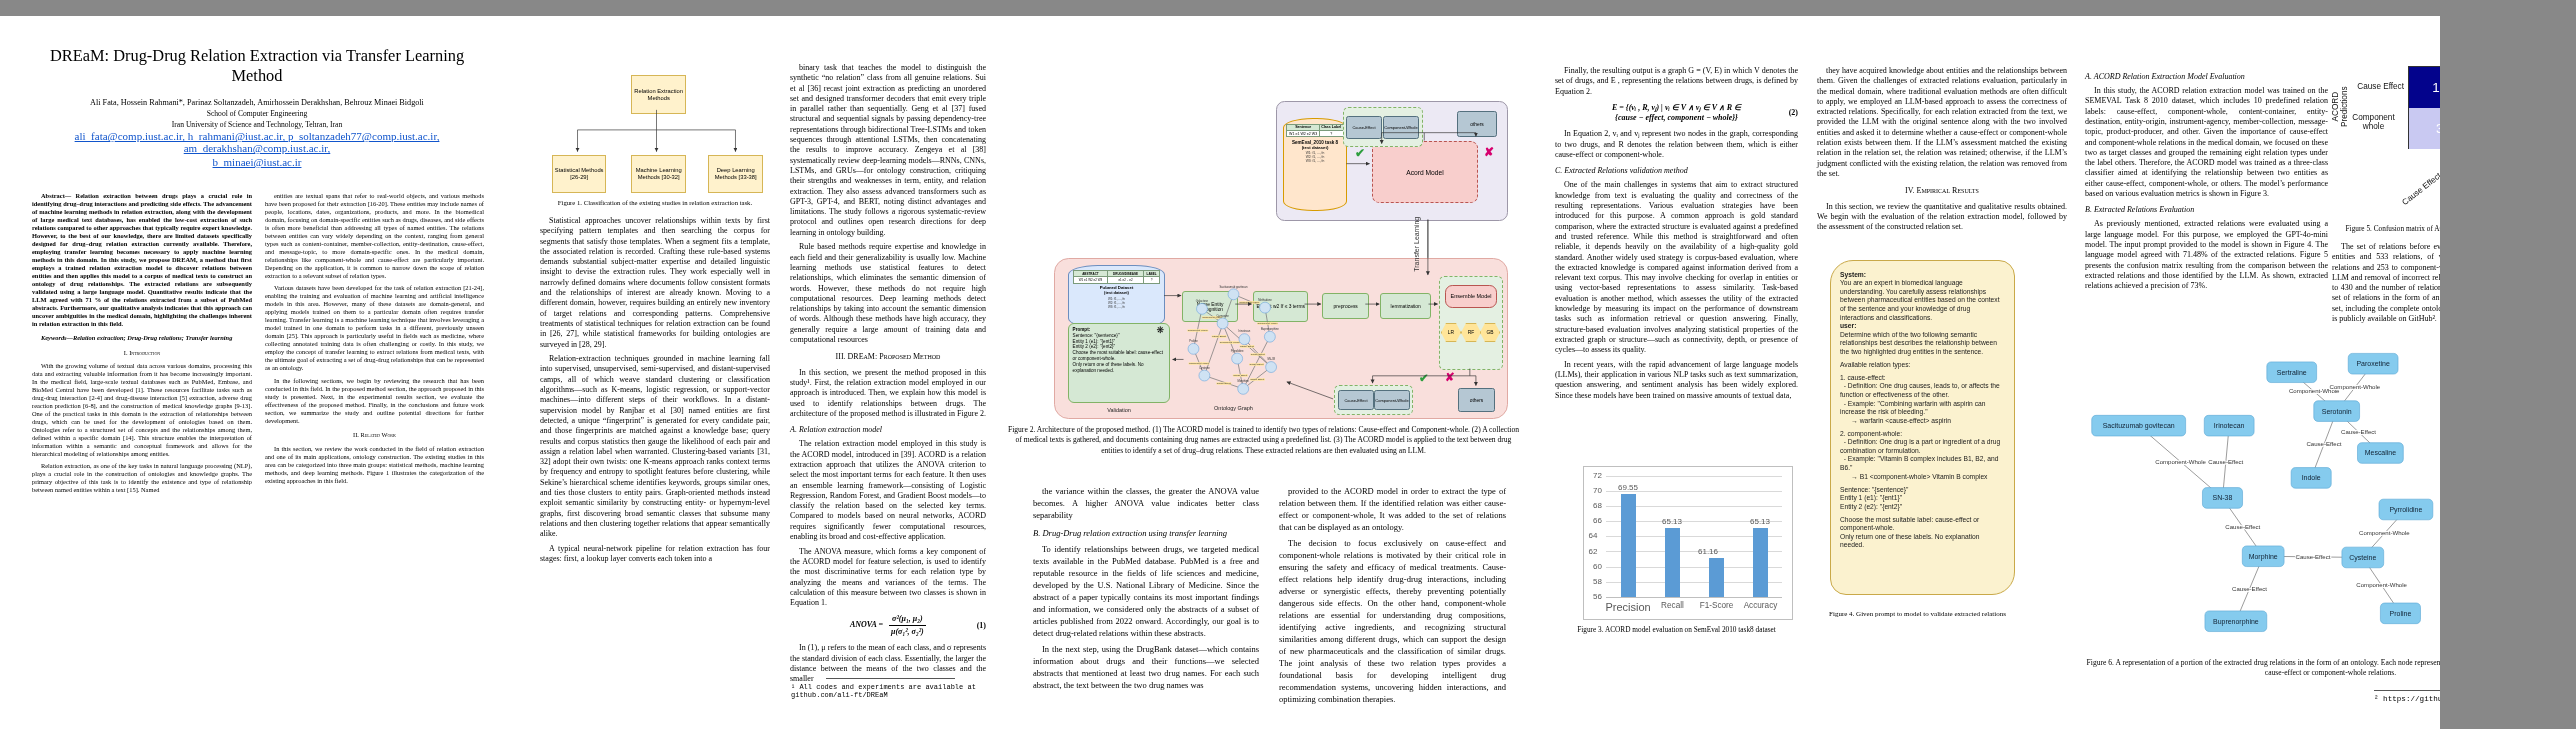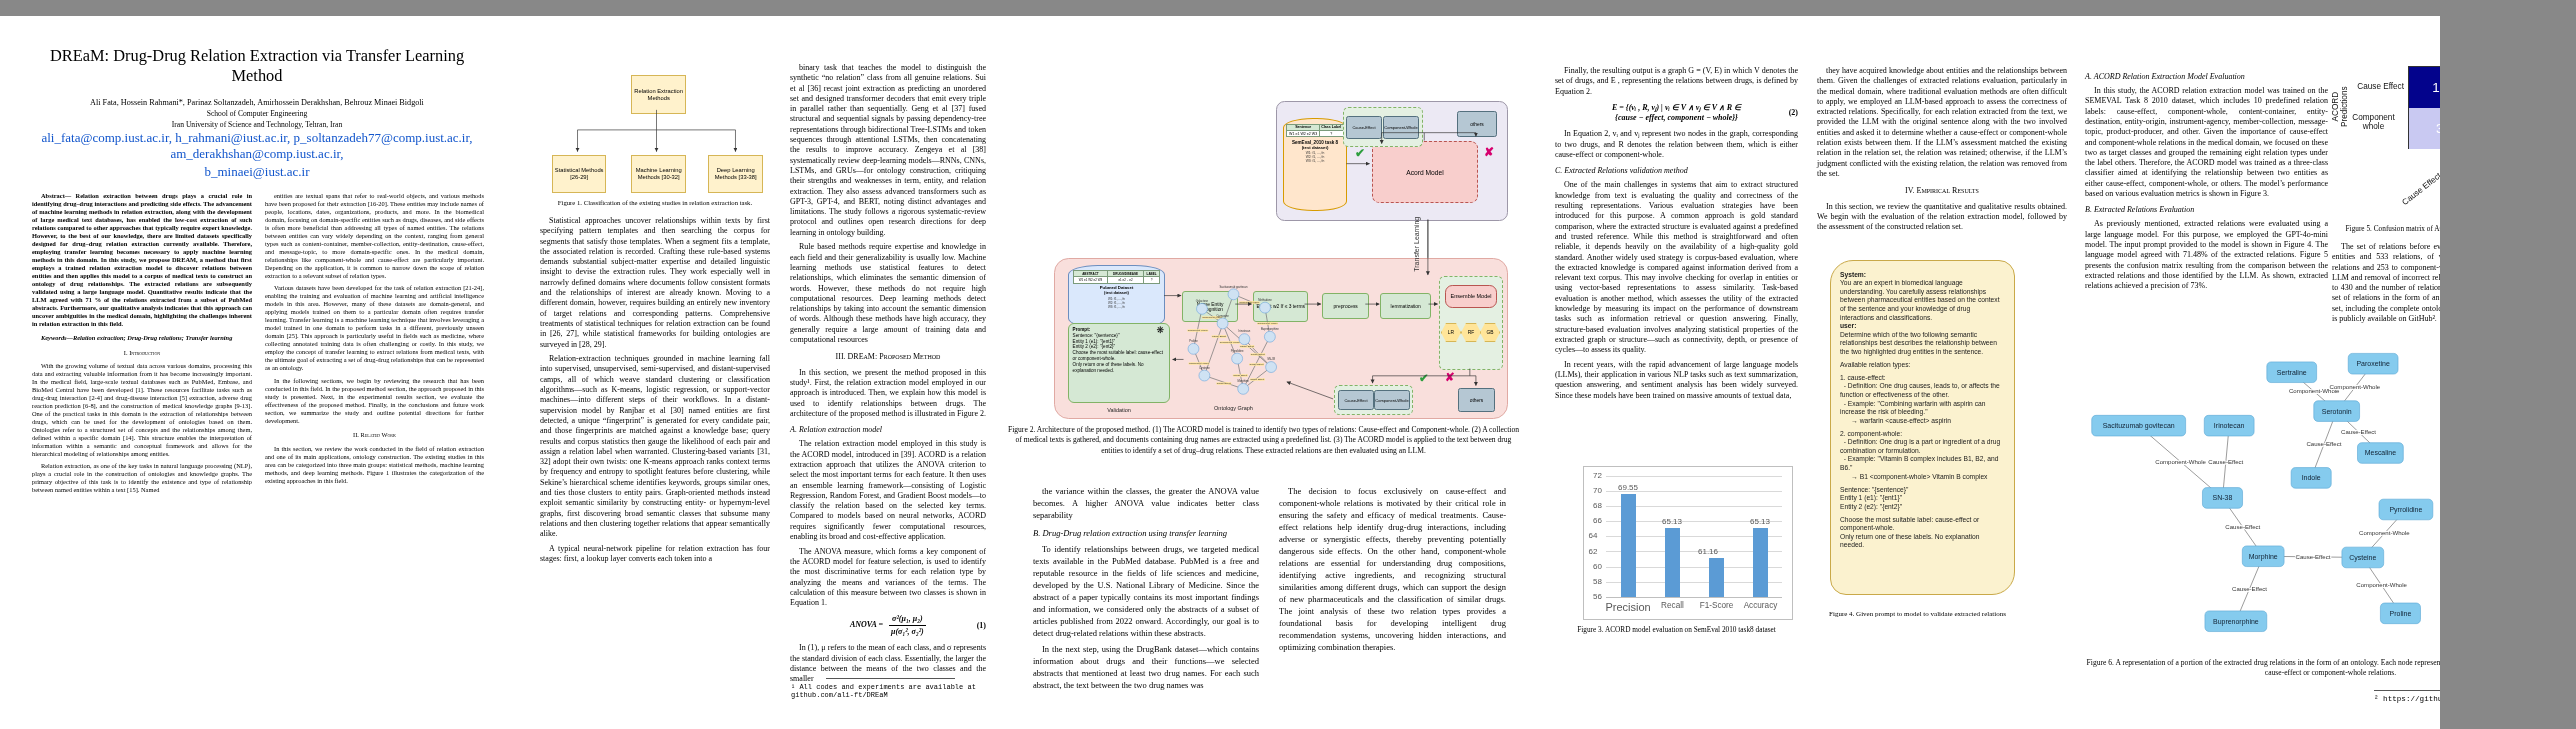--- a/index.html
+++ b/index.html
@@ -19,21 +19,21 @@
   .eqno{position:absolute;right:0;top:50%;transform:translateY(-50%);font-style:normal;}
   .frac{display:inline-block;vertical-align:middle;text-align:center;margin-left:3.6px;}
   .frac .num{display:block;padding:0 2.4px 0.6px;border-bottom:0.6px solid #000;}
   .frac .den{display:block;padding:0.6px 2.4px 0;}
   .caption{position:absolute;text-align:center;}
   
   #titleblock{left:30px;top:30px;width:454px;text-align:center;}
   #title{font-size:16.4px;line-height:20px;}
   #authors{margin-top:12px;font-size:8.2px;}
   .affil{font-size:7.6px;margin-top:1.8px;}
-  .emails{font-size:13px;color:#1155CC;margin-top:1.8px;}
+  .emails{font-size:11px;color:#1155CC;text-decoration:underline;margin-top:1.8px;}
   
   .f1box{position:absolute;background:#FFF2CC;border:0.6px solid #D6B656;
          font-family:"Liberation Sans",sans-serif;font-size:5.8px;line-height:7px;
          display:flex;align-items:center;justify-content:center;text-align:center;padding:1.2px;}
   
   #lavbox{left:1276px;top:85px;width:230px;height:118px;background:#ECE9F4;border:0.6px solid #9D97A8;border-radius:8.5px;}
   #pinkbox{left:1054px;top:242px;width:452px;height:159px;background:#F9DFDC;border:0.6px solid #E0A9A3;border-radius:14.6px;}
   .cyl{position:absolute;border-radius:30px/9.7px;overflow:hidden;}
   .cyl.orange{background:#FFE6CC;border:0.6px solid #D79B00;}
   .cyl.blue{background:#DAE8FC;border:0.6px solid #6C8EBF;}
@@ -129,33 +129,34 @@
       <div class="eqwrap"><span>ANOVA = </span><span class="frac"><span class="num">σ²(μ₁, μ₂)</span><span class="den">μ(σ₁², σ₂²)</span></span><span class="eqno">(1)</span></div>
       <div class="p">In (1), μ refers to the mean of each class, and σ represents the standard division of each class. Essentially, the larger the distance between the means of the two classes and the smaller</div>
     </div>
   <div class="col f-lg" style="left:1033px;top:469px;width:226px;">
       <div class="p">the variance within the classes, the greater the ANOVA value becomes. A higher ANOVA value indicates better class separability</div>
       <div class="hi">B.  Drug-Drug relation extraction using transfer learning</div>
       <div class="p">To identify relationships between drugs, we targeted medical texts available in the PubMed database. PubMed is a free and reputable resource in the fields of life sciences and medicine, developed by the U.S. National Library of Medicine. Since the abstract of a paper typically contains its most important findings and information, we considered only the abstracts of a subset of articles published from 2022 onward. Accordingly, our goal is to detect drug-related relations within these abstracts.</div>
       <div class="p">In the next step, using the DrugBank dataset—which contains information about drugs and their functions—we selected abstracts that mentioned at least two drug names. For each such abstract, the text between the two drug names was</div>
     </div>
   <div class="col f-lg" style="left:1279px;top:469px;width:227px;">
+      <div class="p">provided to the ACORD model in order to extract the type of relation between them. If the identified relation was either cause-effect or component-whole, It was added to the set of relations that can be displayed as an ontology.</div>
       <div class="p">The decision to focus exclusively on cause-effect and component-whole relations is motivated by their critical role in ensuring the safety and efficacy of medical treatments. Cause-effect relations help identify drug-drug interactions, including adverse or synergistic effects, thereby preventing potentially dangerous side effects. On the other hand, component-whole relations are essential for understanding drug compositions, identifying active ingredients, and recognizing structural similarities among different drugs, which can support the design of new pharmaceuticals and the classification of similar drugs. The joint analysis of these two relation types provides a foundational basis for developing intelligent drug recommendation systems, uncovering hidden interactions, and optimizing combination therapies.</div>
     </div>
   <div class="col f-md" style="left:1555px;top:50px;width:243px;">
       <div class="p">Finally, the resulting output is a graph G = (V, E) in which V denotes the set of drugs, and E , representing the relations between drugs, is defined by Equation 2.</div>
       <div class="eqwrap">
         <div>E = {(vᵢ , R, vⱼ) | vᵢ ∈ V ∧ vⱼ ∈ V ∧ R ∈</div>
         <div>{cause − effect, component − whole}}</div>
         <span class="eqno">(2)</span>
       </div>
       <div class="p">In Equation 2, vᵢ and vⱼ represent two nodes in the graph, corresponding to two drugs, and R denotes the relation between them, which is either cause-effect or component-whole.</div>
       <div class="hi">C.  Extracted Relations validation method</div>
       <div class="p">One of the main challenges in systems that aim to extract structured knowledge from text is evaluating the quality and correctness of the resulting representations. Various evaluation strategies have been introduced for this purpose. A common approach is gold standard comparison, where the extracted structure is evaluated against a predefined and trusted reference. While this method is straightforward and often reliable, it depends heavily on the availability of a high-quality gold standard. Another widely used strategy is corpus-based evaluation, where the extracted knowledge is compared against information derived from a relevant text corpus. This may involve checking for overlap in entities or using vector-based representations to assess similarity. Task-based evaluation is another method, which assesses the utility of the extracted knowledge by measuring its impact on the performance of downstream tasks such as information retrieval or question answering. Finally, structure-based evaluation involves analyzing statistical properties of the extracted graph or structure—such as connectivity, depth, or presence of cycles—to assess its quality.</div>
-      <div class="p">In recent years, with the rapid advancement of large language models (LLMs), their application in various NLP tasks such as text summarization, question answering, and sentiment analysis has been widely surveyed. Since these models have been trained on massive amounts of textual data,</div>
+      <div class="p">In recent years, with the rapid advancement of large language models (LLMs), their application in various NLP tasks such as text summarization, question answering, and sentiment analysis has been widely explored. Since these models have been trained on massive amounts of textual data,</div>
     </div>
   <div class="col f-md" style="left:1817px;top:50px;width:250px;">
       <div class="p">they have acquired knowledge about entities and the relationships between them. Given the challenges of extracted relations evaluation, particularly in the medical domain, where traditional evaluation methods are often difficult to apply, we employed an LLM-based approach to assess the correctness of extracted relations. Specifically, for each relation extracted from the text, we provided the LLM with the original sentence along with the two involved entities and asked it to determine whether a cause-effect or component-whole relation exists between them. If the LLM’s assessment matched the existing relation in the relation set, the relation was retained; otherwise, if the LLM’s judgment conflicted with the existing relation, the relation was removed from the set.</div>
       <div class="h">IV.  Empirical Results</div>
       <div class="p">In this section, we review the quantitative and qualitative results obtained. We begin with the evaluation of the relation extraction model, followed by the assessment of the constructed relation set.</div>
     </div>
   <div class="col f-md" style="left:2085px;top:50px;width:243px;">
       <div class="hi">A.  ACORD Relation Extraction Model Evaluation</div>
       <div class="p">In this study, the ACORD relation extraction model was trained on the SEMEVAL Task 8 2010 dataset, which includes 10 predefined relation labels: cause-effect, component-whole, content-container, entity-destination, entity-origin, instrument-agency, member-collection, message-topic, product-producer, and other. Given the importance of cause-effect and component-whole relations in the medical domain, we focused on these two as target classes and grouped the remaining eight relation types under the label others. Therefore, the ACORD model was trained as a three-class classifier aimed at identifying the relationship between two entities as either cause-effect, component-whole, or others. The model’s performance based on various evaluation metrics is shown in Figure 3.</div>
       <div class="hi">B.  Extracted Relations Evaluation</div>

